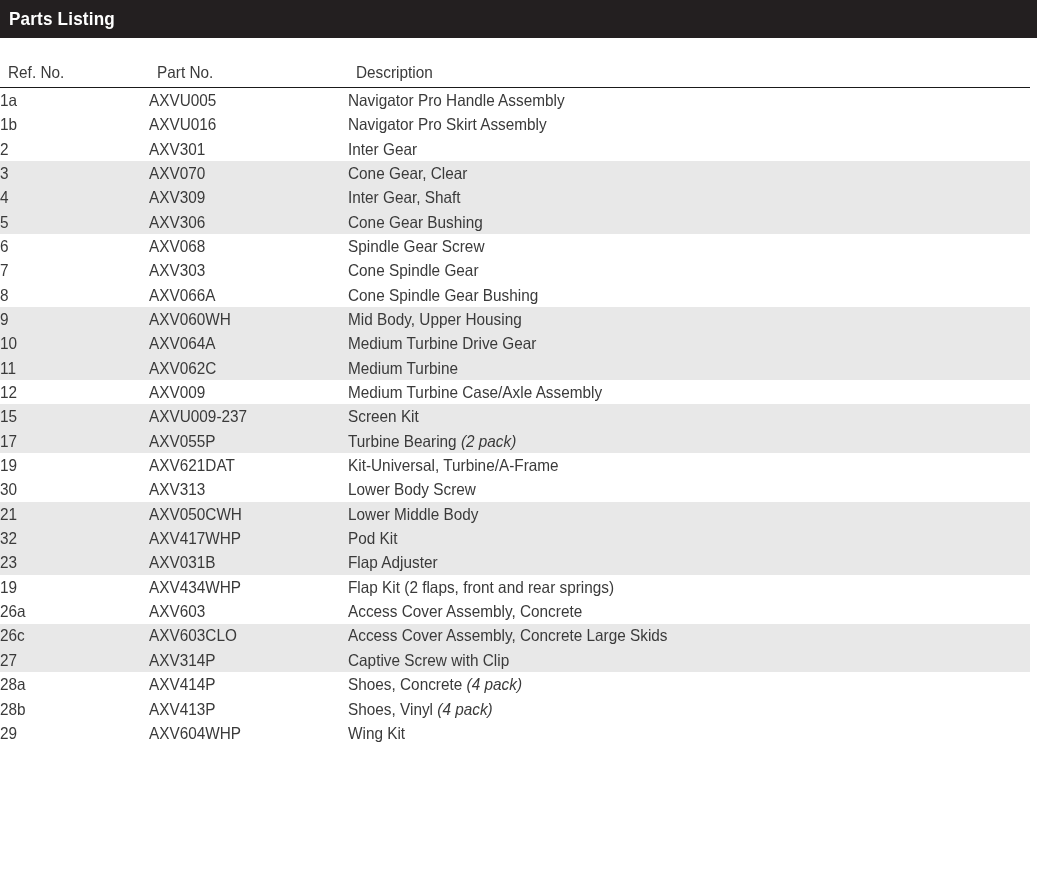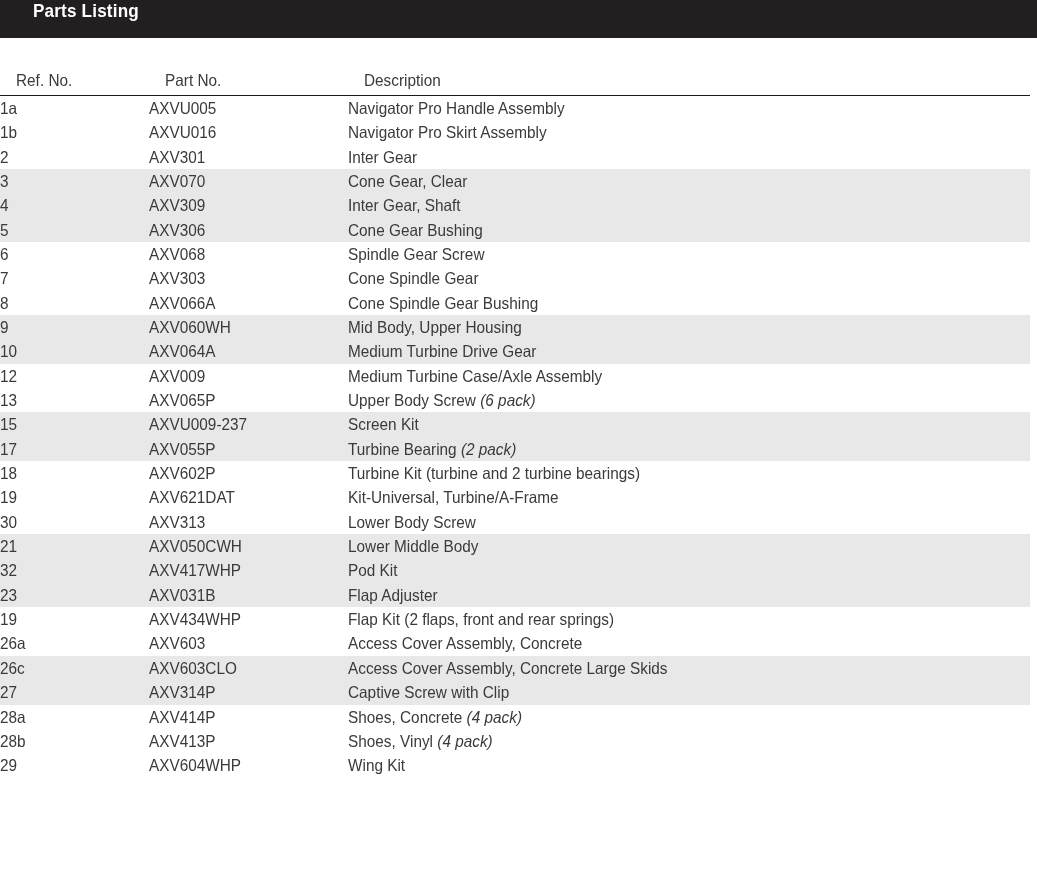--- a/index.html
+++ b/index.html
@@ -14,23 +14,23 @@
     font-family: "Liberation Sans", sans-serif;
     -webkit-font-smoothing: antialiased;
   }
 
   
   .title-bar {
     width: 1037px;
     height: 38px;
     background: #231f20;
     display: flex;
-    align-items: flex-start;
+    align-items: center;
     box-sizing: border-box;
-    padding-left: 33px;
+    padding-left: 9px;
   }
   .title-bar .title {
     color: #ffffff;
     font-family: "Liberation Sans Narrow", "Liberation Sans", sans-serif;
     font-size: 19px;
     font-weight: bold;
     letter-spacing: 0.2px;
     transform: scaleX(0.90);
     transform-origin: left center;
     white-space: nowrap;
@@ -48,21 +48,21 @@
   }
   col.c-ref   { width: 149px; }
   col.c-part  { width: 199px; }
   col.c-desc  { width: 682px; }
 
   table.parts thead th {
     text-align: left;
     font-weight: normal;
     color: #3a3a3a;
     font-size: 16.5px;
-    padding: 16px;
+    padding: 8px;
     height: 36px;
     vertical-align: bottom;
     padding-bottom: 5px;
     border-bottom: 1.6px solid #1a1a1a;
     white-space: nowrap;
   }
   table.parts thead th > span {
     display: inline-block;
     transform: scaleX(0.93);
     transform-origin: left center;
@@ -160,46 +160,41 @@
         <tr class="band">
           <td><span>9</span></td>
           <td><span>AXV060WH</span></td>
           <td><span><span>Mid Body, Upper Housing</span></span></td>
         </tr>
         <tr class="band">
           <td><span>10</span></td>
           <td><span>AXV064A</span></td>
           <td><span><span>Medium Turbine Drive Gear</span></span></td>
         </tr>
+        <tr class="band">
+          <td><span>11</span></td>
+          <td><span>AXV062C</span></td>
+          <td><span><span>Medium Turbine</span></span></td>
+        </tr>
         <tr>
           <td><span>12</span></td>
           <td><span>AXV009</span></td>
           <td><span><span>Medium Turbine Case/Axle Assembly</span></span></td>
         </tr>
-        <tr>
-          <td><span>13</span></td>
-          <td><span>AXV065P</span></td>
-          <td><span><span>Upper Body Screw </span><span class="pack">(6 pack)</span></span></td>
-        </tr>
         <tr class="band">
           <td><span>15</span></td>
           <td><span>AXVU009-237</span></td>
           <td><span><span>Screen Kit</span></span></td>
         </tr>
         <tr class="band">
           <td><span>17</span></td>
           <td><span>AXV055P</span></td>
           <td><span><span>Turbine Bearing </span><span class="pack">(2 pack)</span></span></td>
         </tr>
         <tr>
-          <td><span>18</span></td>
-          <td><span>AXV602P</span></td>
-          <td><span><span>Turbine Kit (turbine and 2 turbine bearings)</span></span></td>
-        </tr>
-        <tr>
           <td><span>19</span></td>
           <td><span>AXV621DAT</span></td>
           <td><span><span>Kit-Universal, Turbine/A-Frame</span></span></td>
         </tr>
         <tr>
           <td><span>30</span></td>
           <td><span>AXV313</span></td>
           <td><span><span>Lower Body Screw</span></span></td>
         </tr>
         <tr class="band">

